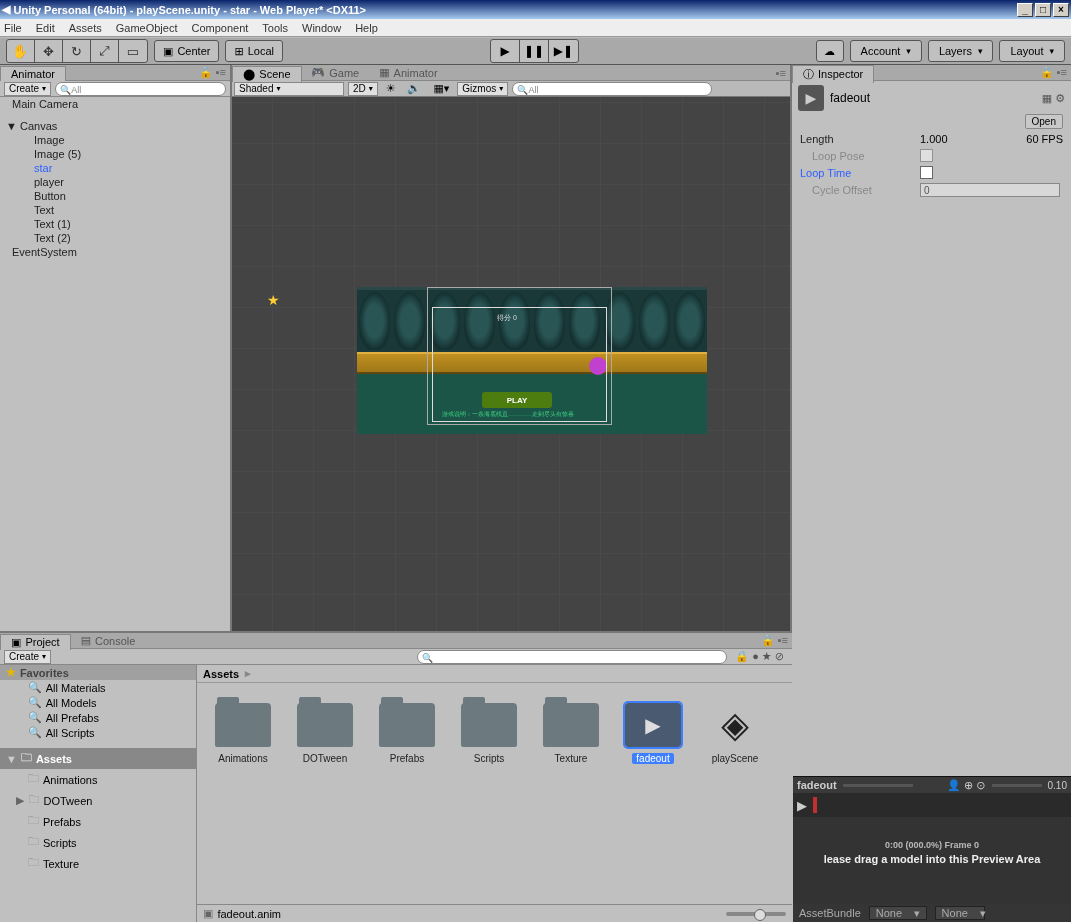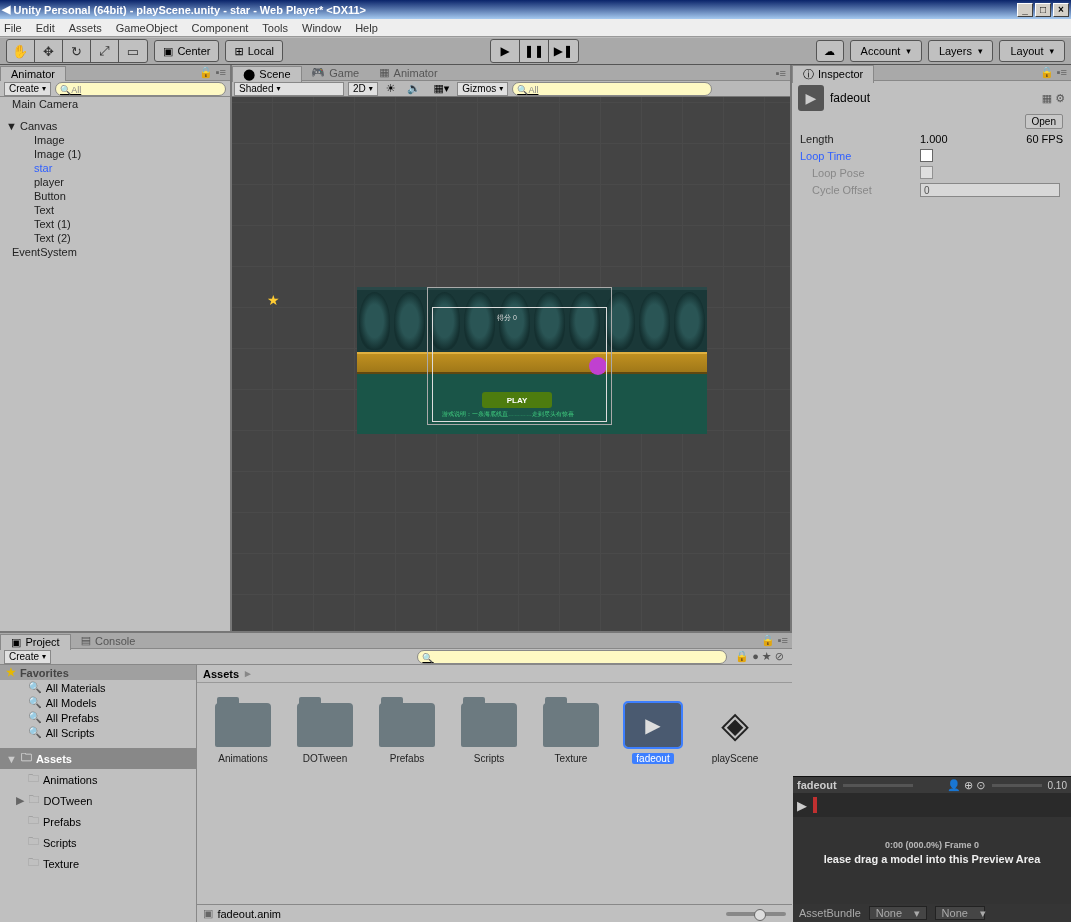--- a/index.html
+++ b/index.html
@@ -23,21 +23,21 @@
 .cloud-btn{width:28px;height:22px;border:1px solid #555;border-radius:3px;background:#c0c0c0;display:flex;align-items:center;justify-content:center;}
 
 .main-grid{display:grid;grid-template-columns:232px 560px 279px;height:857px;}
 
 .panel-tab{height:16px;background:#a9a9a9;border-bottom:1px solid #888;display:flex;align-items:center;}
 .tab-act{background:#c0c0c0;border:1px solid #888;border-bottom:none;padding:1px 10px;display:flex;align-items:center;gap:4px;position:relative;top:1px;}
 .tab-inact{padding:1px 10px;color:#555;display:flex;align-items:center;gap:4px;}
 .panel-head{height:16px;background:#c0c0c0;border-bottom:1px solid #888;display:flex;align-items:center;padding:0 4px;gap:4px;}
 .mini-drop{border:1px solid #888;background:#e0e0e0;padding:0 4px;font-size:10px;height:14px;display:flex;align-items:center;gap:3px;}
 .mini-drop::after{content:"▾";font-size:8px;}
-.search-field{flex:1;height:14px;background:#fef9c3;border:1px solid #888;border-radius:7px;text-decoration:underline;}
+.search-field{flex:1;height:14px;background:#ffffff;border:1px solid #888;border-radius:7px;}
 
 .left-col{display:flex;flex-direction:column;border-right:2px solid #777;}
 .hierarchy{flex:1;background:#c0c0c0;}
 .h-item{padding:1px 4px 1px 12px;color:#222;}
 .h-sub{padding-left:34px;}
 .h-sub.blue{color:#3060ff;}
 .h-arrow{padding-left:6px;margin-top:8px;}
 
 .mid-col{display:flex;flex-direction:column;border-right:2px solid #777;}
 .scene-bar{height:16px;background:#b9b9b9;border-bottom:1px solid #777;display:flex;align-items:center;gap:4px;padding:0 2px;}
@@ -162,21 +162,21 @@
     <div class="panel-head">
       <div class="mini-drop">Create</div>
       <div class="search-field">
         <span style="padding-left:4px;color:#888;font-size:9px;">🔍All</span>
       </div>
     </div>
     <div class="hierarchy">
       <div class="h-item">Main Camera</div>
       <div class="h-item h-arrow"><span>▼</span> <span>Canvas</span></div>
       <div class="h-item h-sub">Image</div>
-      <div class="h-item h-sub">Image (1)</div>
+      <div class="h-item h-sub">Image (5)</div>
       <div class="h-item h-sub blue">star</div>
       <div class="h-item h-sub">player</div>
       <div class="h-item h-sub">Button</div>
       <div class="h-item h-sub">Text</div>
       <div class="h-item h-sub">Text (1)</div>
       <div class="h-item h-sub">Text (2)</div>
       <div class="h-item">EventSystem</div>
     </div>
   </div>
 
@@ -254,26 +254,26 @@
       <span class="open-btn">Open</span>
     </div>
     <div class="insp-body">
       <div class="insp-row">
         <span class="lbl">Length</span>
         <span>1.000</span>
         <span style="flex:1"></span>
         <span>60 FPS</span>
       </div>
       <div class="insp-row">
+        <span class="lbl" style="padding-left:12px;color:#888;">Loop Pose</span>
+        <div class="chk" style="opacity:.5;"></div>
+      </div>
+      <div class="insp-row">
         <span class="lbl blue">Loop Time</span>
         <div class="chk"></div>
-      </div>
-      <div class="insp-row">
-        <span class="lbl" style="padding-left:12px;color:#888;">Loop Pose</span>
-        <div class="chk" style="opacity:.5;"></div>
       </div>
       <div class="insp-row">
         <span class="lbl" style="padding-left:12px;color:#888;">Cycle Offset</span>
         <input class="num-field" disabled="" value="0" style="">
       </div>
     </div>
     <div class="insp-lower"></div>
   </div>
 </div>
 

